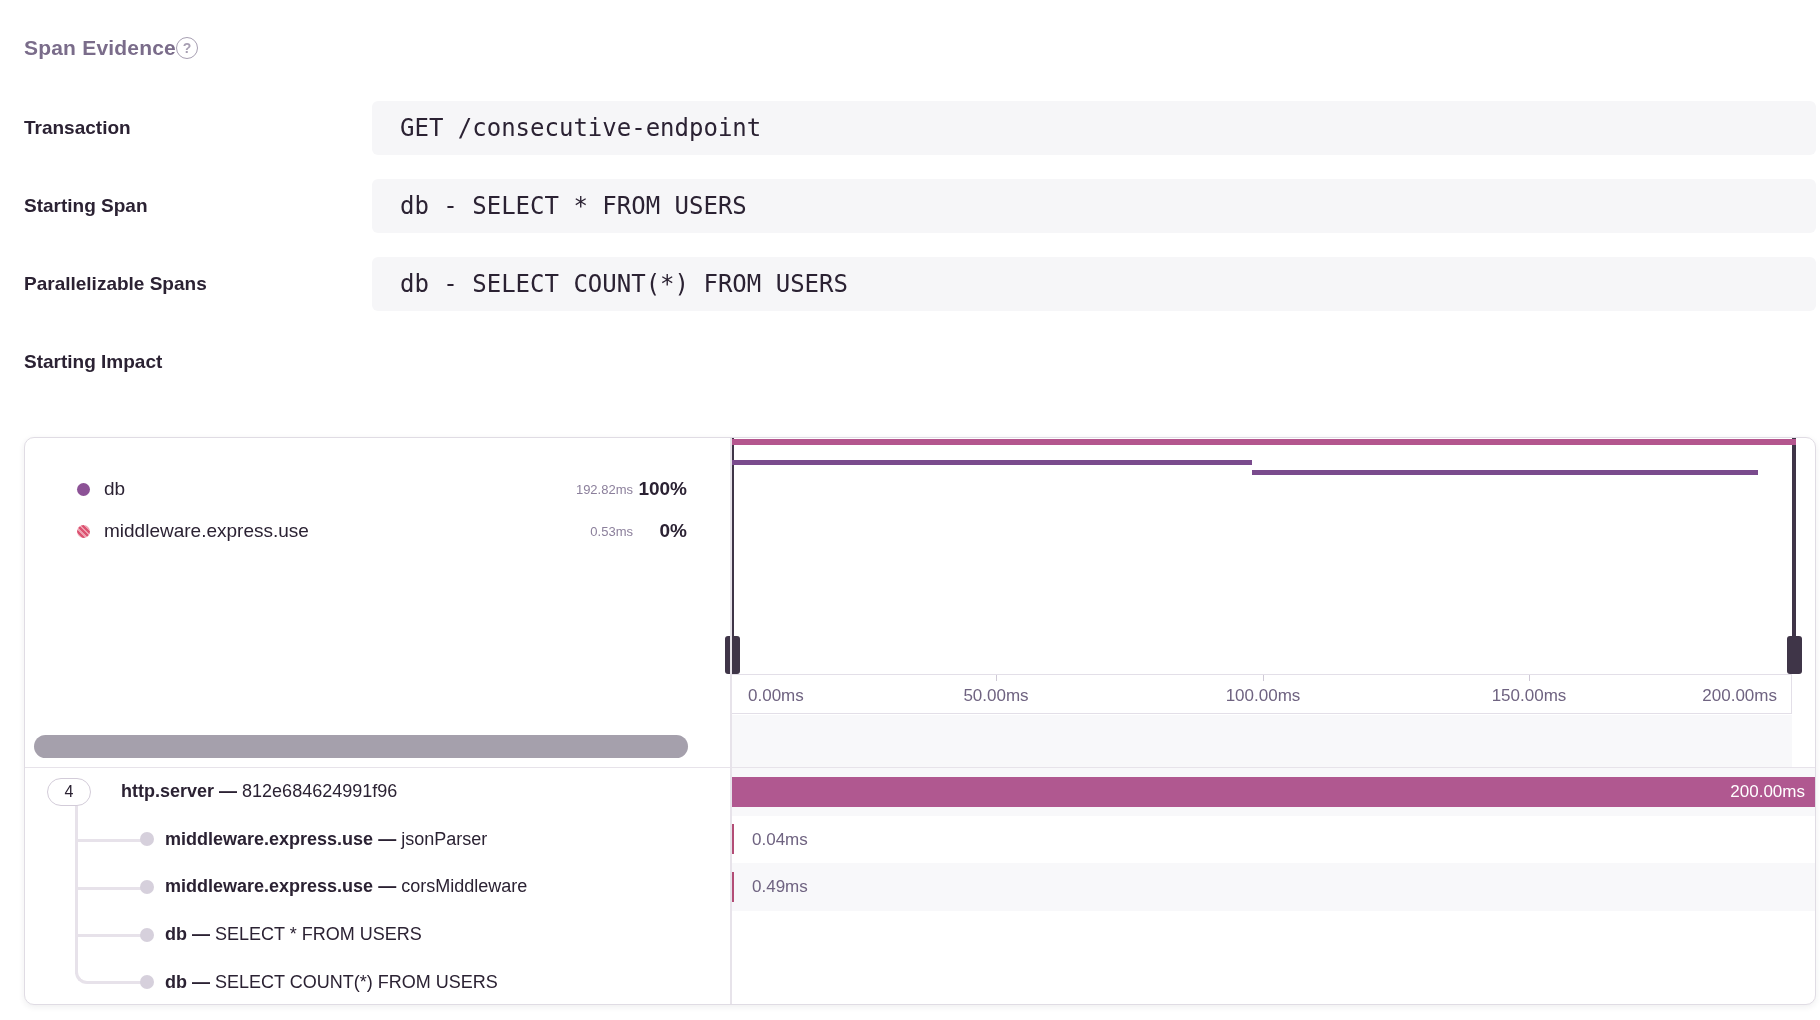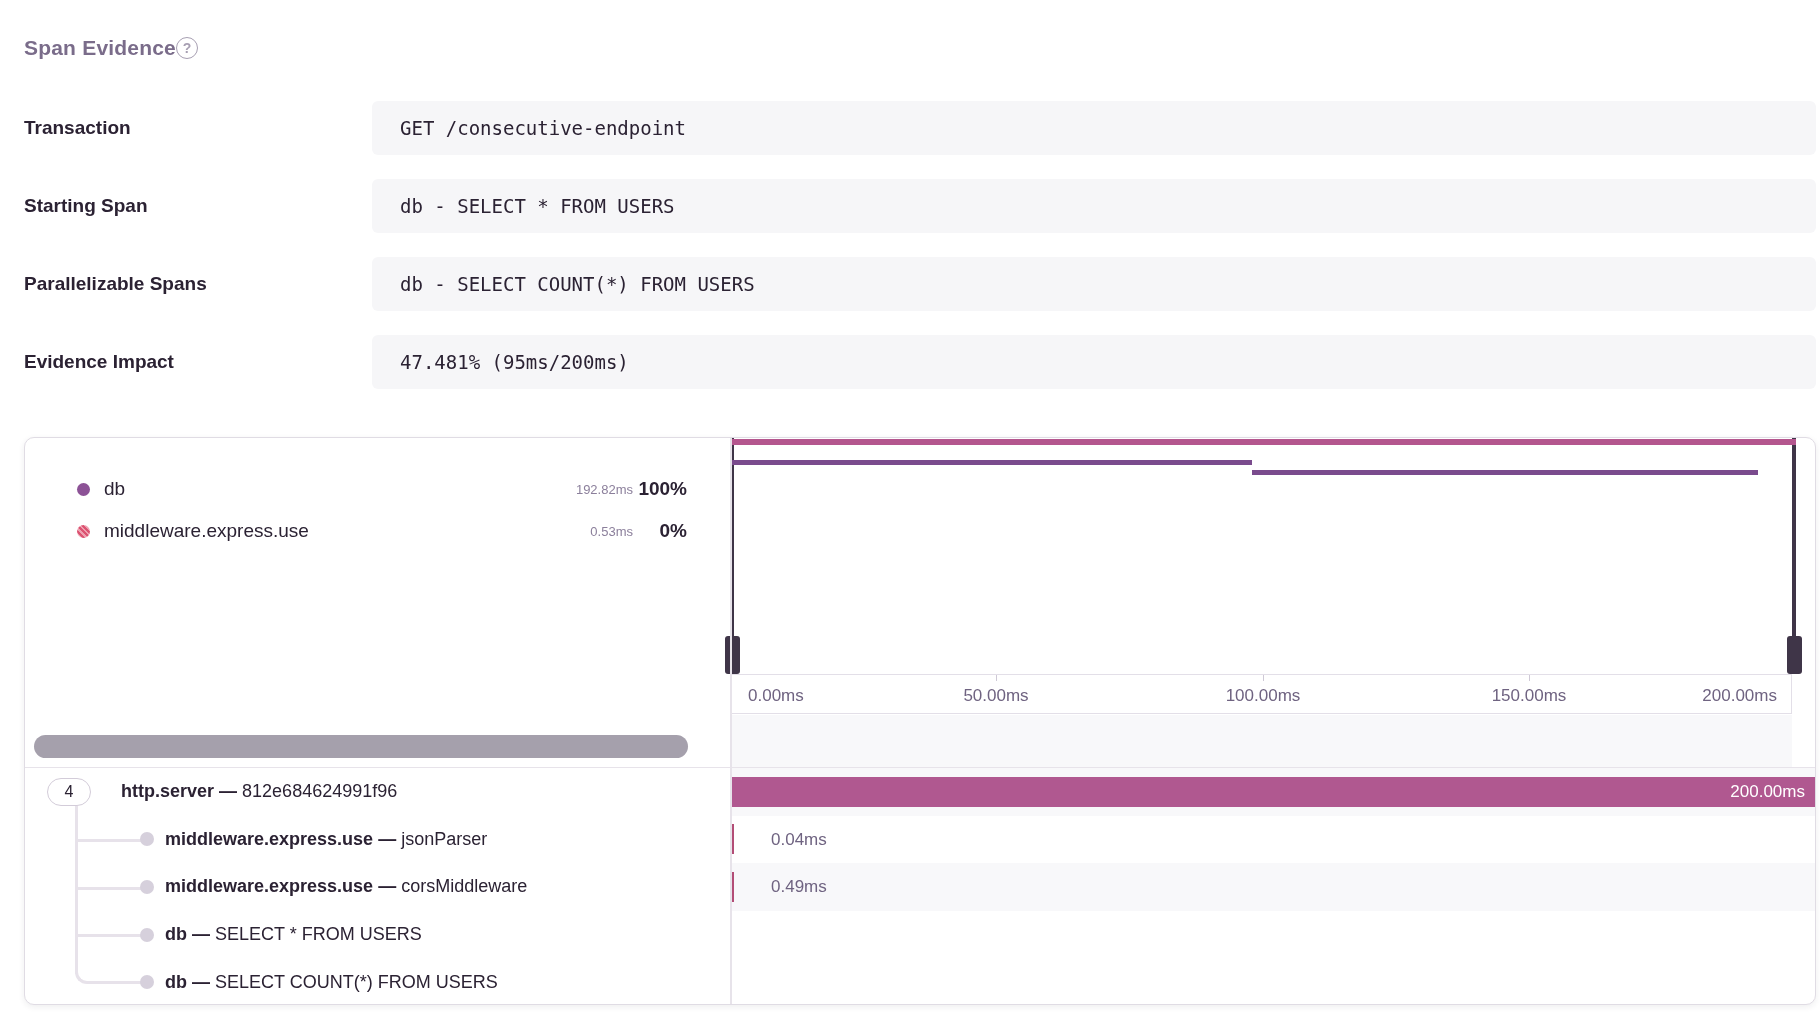--- a/index.html
+++ b/index.html
@@ -12,21 +12,21 @@
   .help { width:22px; height:22px; border:1.6px solid #a79fb2; border-radius:50%;
     color:#a79fb2; font-size:14px; font-weight:bold; display:flex; align-items:center;
     justify-content:center; cursor:pointer; }
 
   
   .field-row { position:absolute; left:0; width:1500px; height:54px; }
   .field-row .flabel { position:absolute; left:24px; top:0; height:54px; line-height:54px;
     font-size:19px; font-weight:bold; color:#2b2233; }
   .field-row .fvalue { position:absolute; left:372px; top:0; width:1444px; height:54px;
     background:#f6f6f8; border-radius:6px; font-family:"DejaVu Sans Mono", monospace;
-    font-size:19px; line-height:54px; padding-left:28px; color:#2b2233; white-space:pre; }
+    font-size:24px; line-height:54px; padding-left:28px; color:#2b2233; white-space:pre; }
 
   
   .card { position:absolute; left:24px; top:437px; width:1792px; height:568px;
     border:1px solid #e0dce4; border-radius:10px; background:#fff;
     box-shadow:0 2px 6px rgba(43,34,51,.08); overflow:hidden; }
   .divider { position:absolute; left:705px; top:0; width:2px; height:100%; background:#e7e3ea; }
 
   
   .legend { position:absolute; left:0; top:0; width:705px; height:236px; }
   .legend-row { position:absolute; left:0; width:705px; height:42px; display:flex; align-items:center; cursor:pointer; }
@@ -81,21 +81,21 @@
 
   
   .bar { position:absolute; top:8.8px; height:30px; }
   .bar.http { background:#b05890; }
   .bar.db { background:#7a498b; }
   .bar.middleware { background:#b34d76; }
   .bar.db-offending { background:repeating-linear-gradient(45deg,#f0625d 0 5px,#f59d99 5px 10px); }
   .bar-label-in { position:absolute; top:8.8px; height:30px; line-height:30px; right:12px;
     color:#fff; font-size:17px; }
   .bar-label-out { position:absolute; top:0; height:47.6px; line-height:47.6px;
-    color:#6f6381; font-size:17px; white-space:nowrap;margin-left:19px; }
+    color:#6f6381; font-size:17px; white-space:nowrap; }
 </style>
 </head>
 <body>
 
 <div class="heading">
   <span class="title">Span Evidence</span>
   <span class="help">?</span>
 </div>
 
 <div class="field-row" style="top:101px">
@@ -104,22 +104,21 @@
 </div>
 <div class="field-row" style="top:179px">
   <span class="flabel">Starting Span</span>
   <div class="fvalue">db - SELECT * FROM USERS</div>
 </div>
 <div class="field-row" style="top:257px">
   <span class="flabel">Parallelizable Spans</span>
   <div class="fvalue">db - SELECT COUNT(*) FROM USERS</div>
 </div>
 <div class="field-row" style="top:335px">
-  <span class="flabel">Evidence Impact</span>
-  <div class="fvalue">47.481% (95ms/200ms)</div>
+  <span class="flabel">Starting Impact</span>
 </div>
 
 <div class="card">
 
   <div class="legend">
     <div class="legend-row" style="top:30px">
       <span class="dot" id="dot0" style="background: rgb(140, 82, 150);"></span>
       <span class="lname">db</span>
       <span class="ltime">192.82ms</span>
       <span class="lpct">100%</span>

